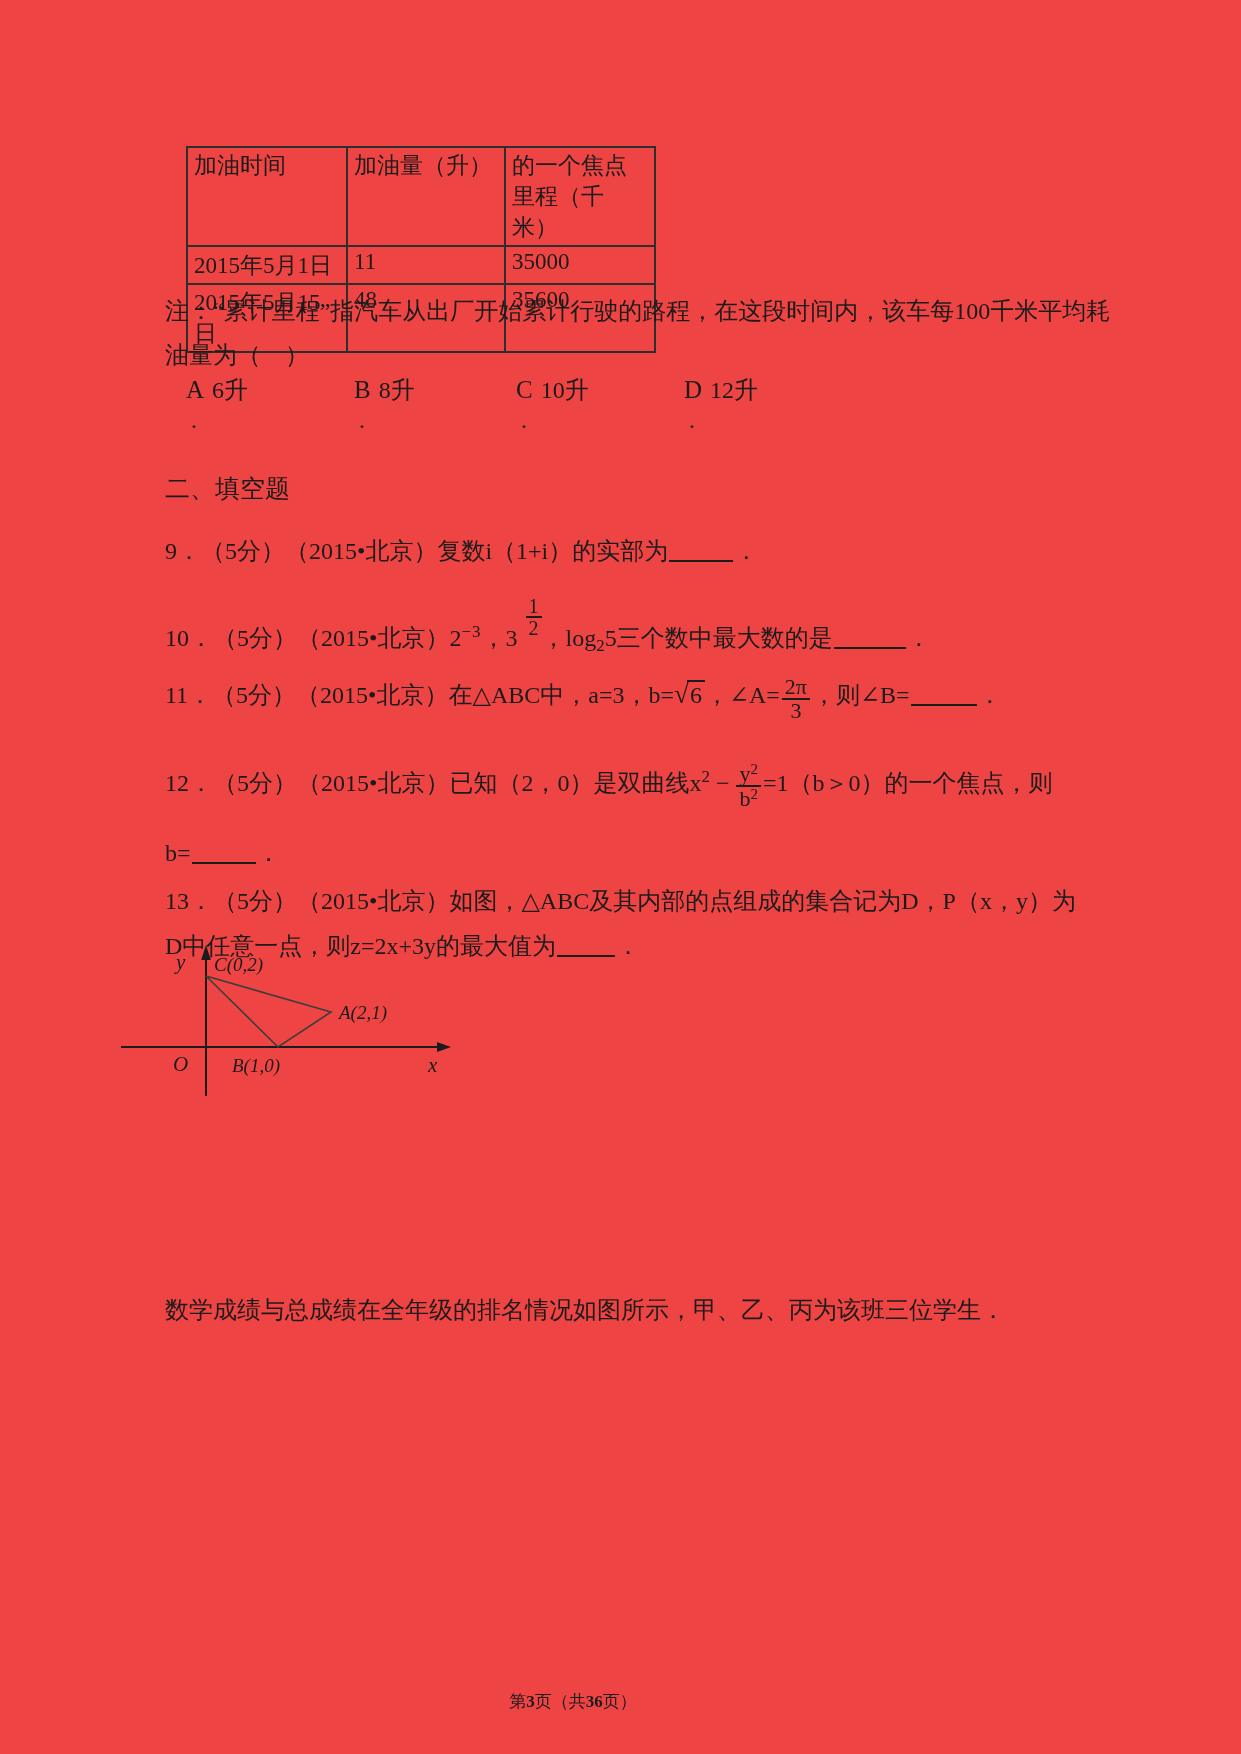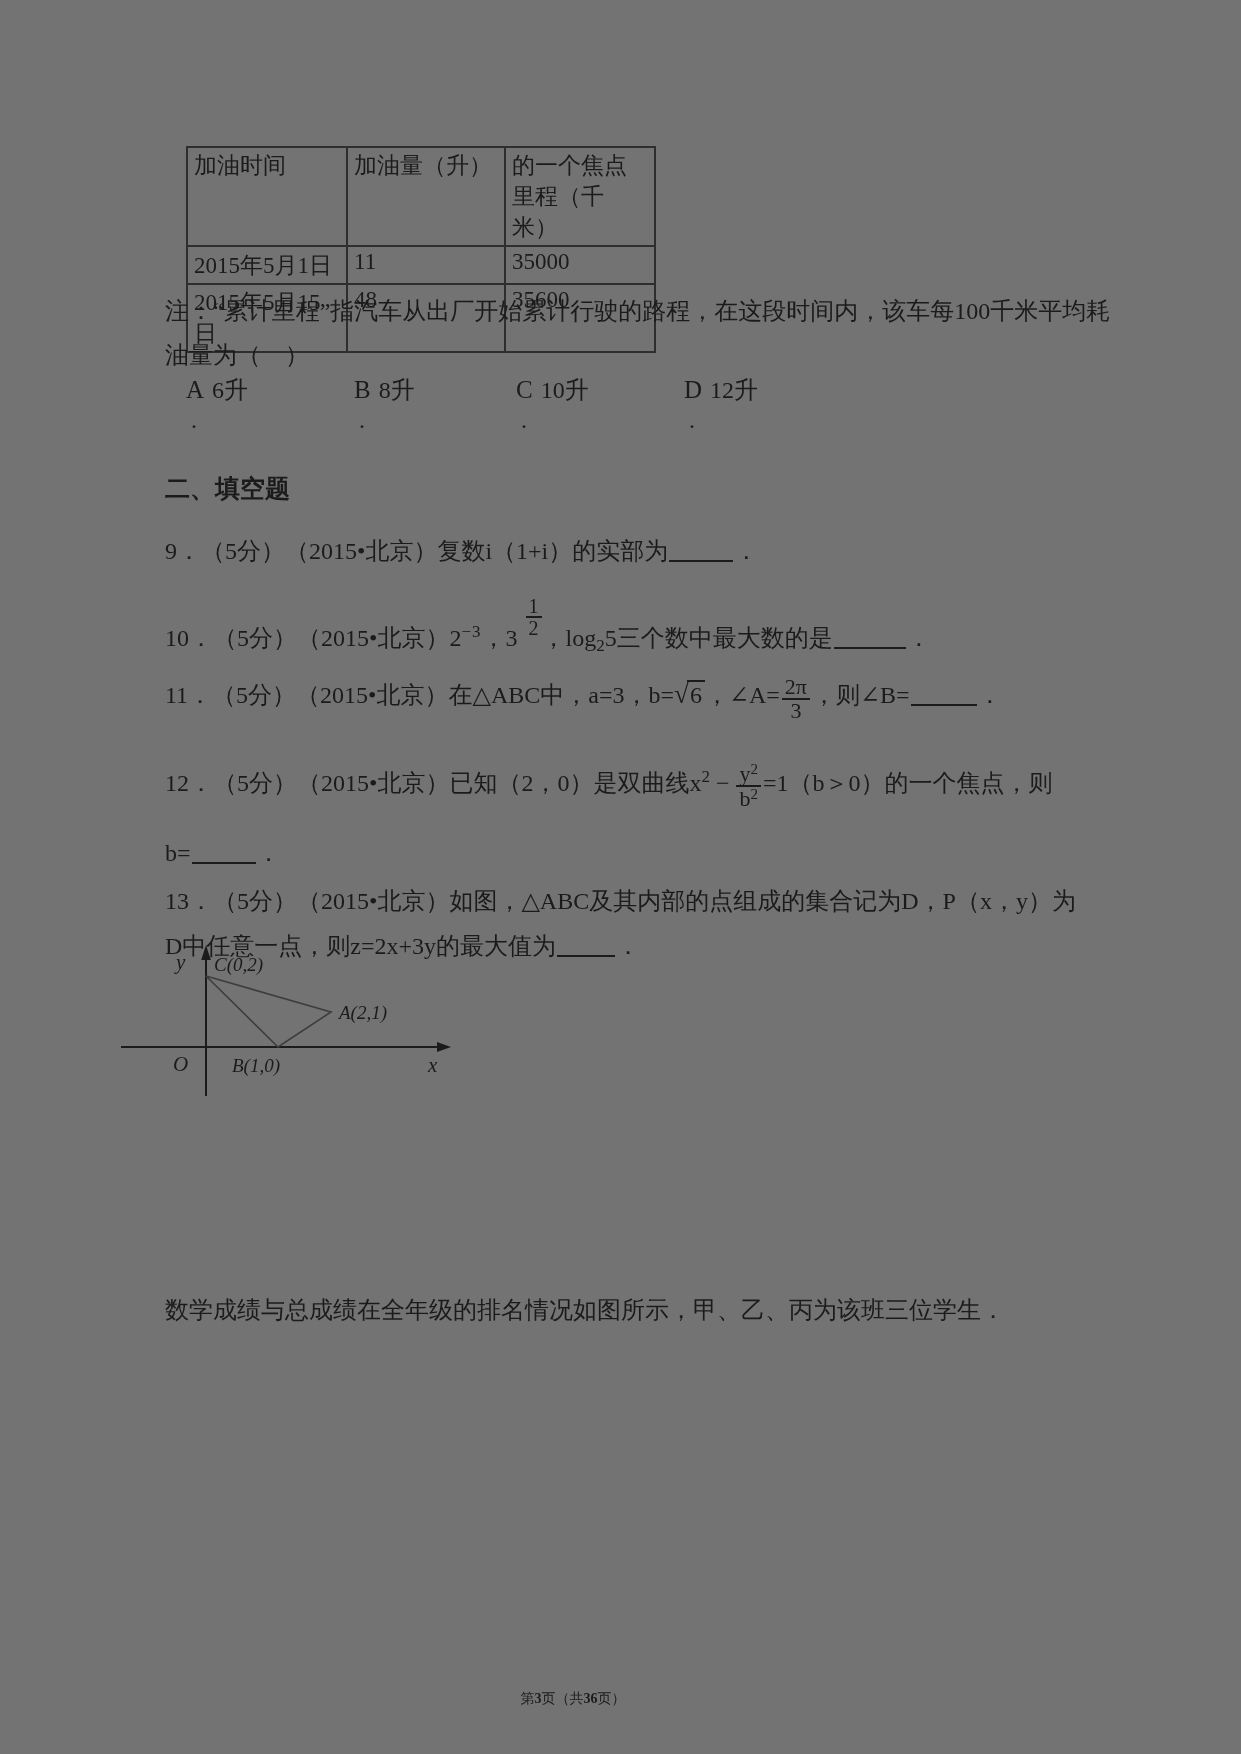--- a/index.html
+++ b/index.html
@@ -1,35 +1,35 @@
 <!DOCTYPE html>
 <html><head>
 <meta charset="utf-8">
 <style>
   html,body{margin:0;padding:0;background:#ffffff;}
-  .page{position:relative;width:1241px;height:1754px;background:#737373;overflow:hidden;
+  .page{position:relative;width:1241px;height:1754px;background:#ef4444;overflow:hidden;
         font-family:"Liberation Serif","DejaVu Serif",serif;color:#1b1b1b;}
 
   
   .fuel-table{position:absolute;left:186px;top:146px;border-collapse:collapse;font-size:23px;}
   .fuel-table th,.fuel-table td{border:2px solid #2e2e2e;font-weight:normal;text-align:left;
         padding:2px 6px;line-height:1.35;}
   .fuel-table th{vertical-align:top;}
   .fuel-table .c1{width:146px;}
   .fuel-table .c2{width:144px;}
   .fuel-table .c3{width:136px;}
   .fuel-table .hdr-row th{height:70px;}
   .fuel-table .data-row td{height:32px;}
   .fuel-table td.date{vertical-align:middle;border-radius:10px;}
   .fuel-table td.num{vertical-align:top;line-height:1.1;}
   .hdr-line{display:block;}
 
   
   .q-line{position:absolute;font-size:24px;white-space:nowrap;line-height:1.32;}
-  .sec-title{position:absolute;font-size:25px;font-weight:700;
+  .sec-title{position:absolute;font-size:25px;font-weight:400;
         font-family:"Liberation Sans","DejaVu Sans",sans-serif;}
   .blank{display:inline-block;width:64px;height:4px;border-bottom:2px solid #1b1b1b;
         vertical-align:-3px;margin:0 1px;}
 
   
   .opt{position:absolute;font-size:24px;}
   .opt .letter{font-size:25px;}
   .opt .val{margin-left:8px;}
   .opt .dot{position:absolute;left:5px;top:33px;font-size:24px;}
 
@@ -51,21 +51,21 @@
   .figure{position:absolute;left:118px;top:943px;}
   .axis{stroke:#1b1b1b;stroke-width:2;}
   .arrow{fill:#1b1b1b;}
   .tri{fill:none;stroke:#3d3d3d;stroke-width:1.6;}
   .flab{font-family:"Liberation Serif","DejaVu Serif",serif;font-style:italic;
         font-size:21px;fill:#1b1b1b;}
   .flab-sm{font-family:"Liberation Serif","DejaVu Serif",serif;font-style:italic;
         font-size:19px;fill:#1b1b1b;}
 
   
-  .footer{position:absolute;left:0;top:1690px;width:1146px;text-align:center;font-size:14px;}
+  .footer{position:absolute;left:0;top:1690px;width:1146px;text-align:center;font-size:17px;}
   .footer .bold{font-weight:700;}
 </style>
 </head>
 <body>
 
 <div class="page">
 
   <table class="fuel-table">
     <tbody>
       <tr class="hdr-row">

